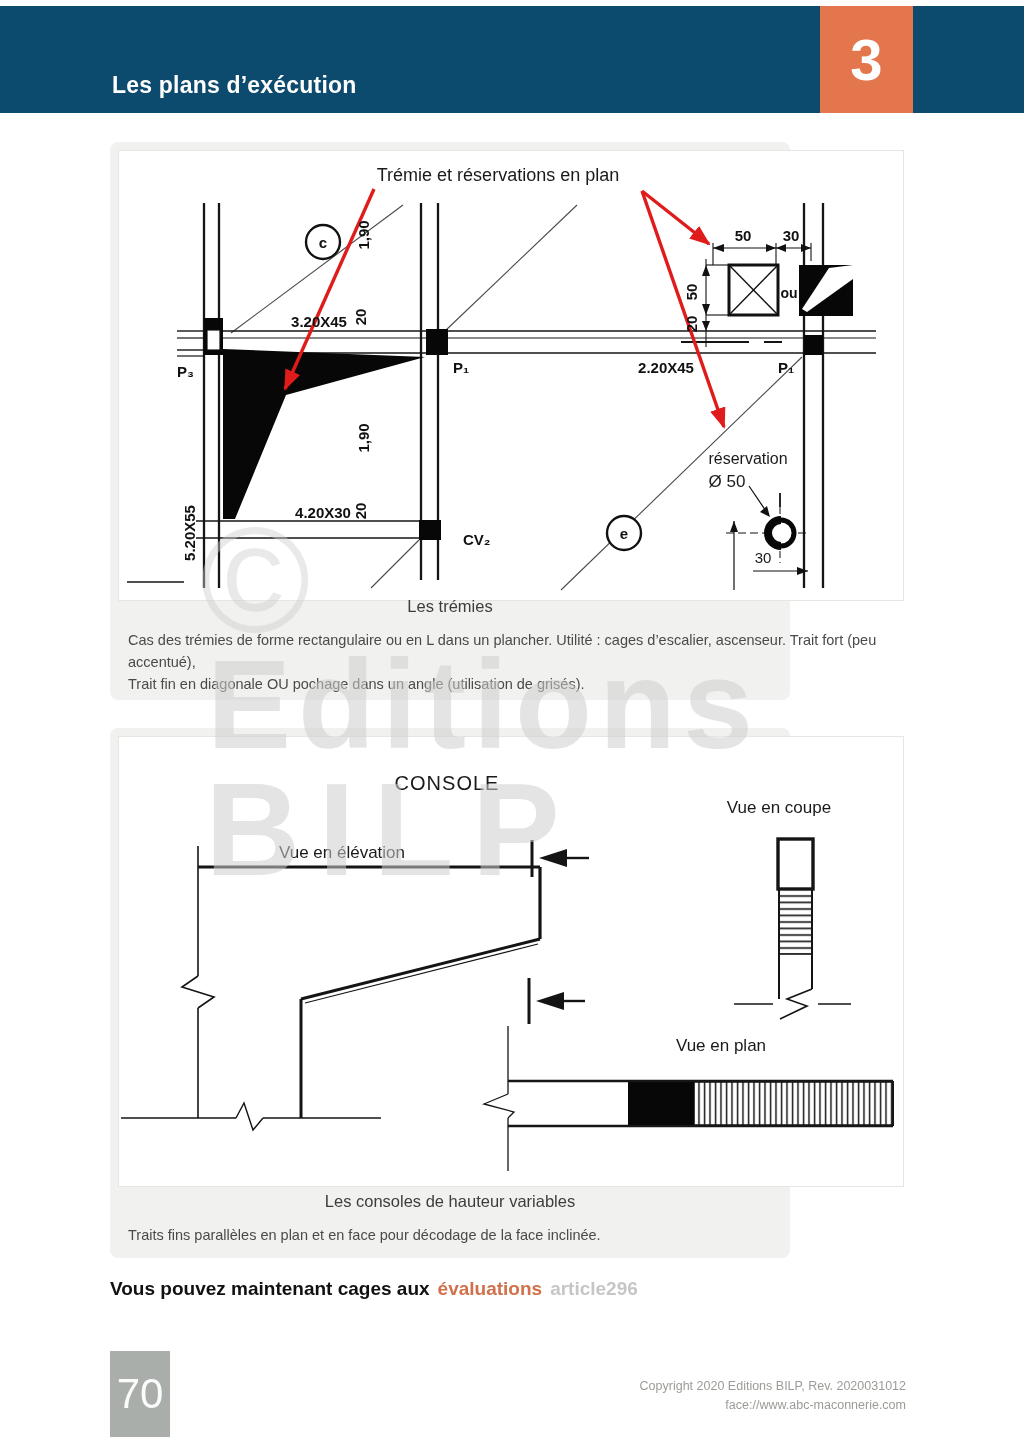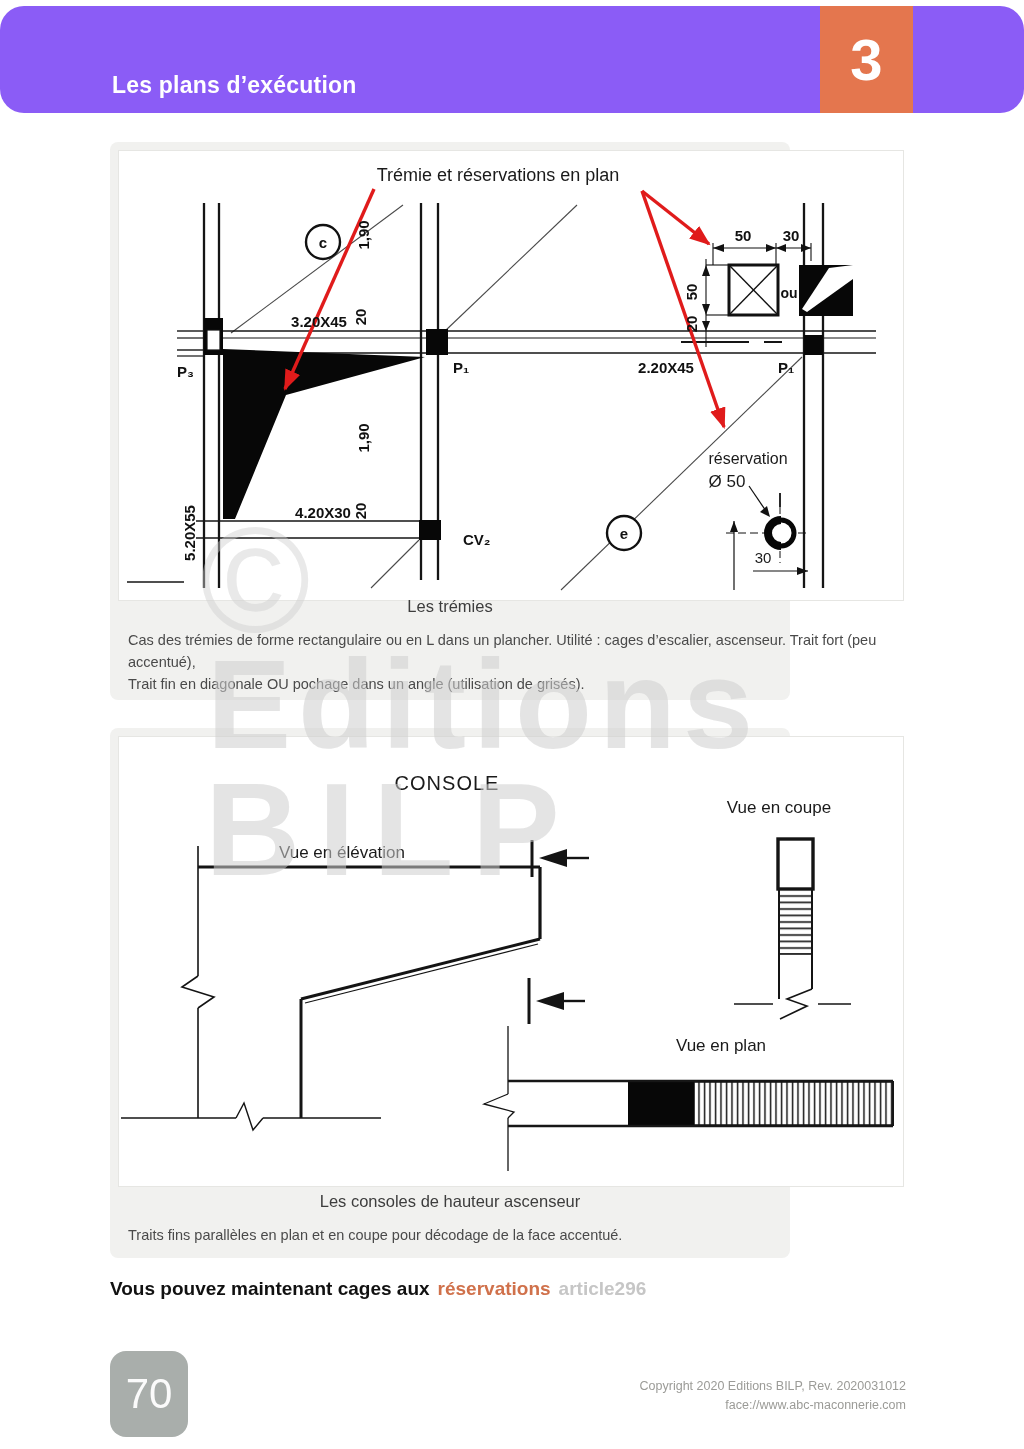--- a/index.html
+++ b/index.html
@@ -1,20 +1,20 @@
 <!DOCTYPE html>
 <html><head>
 <meta charset="utf-8">
 <style>
   html,body{margin:0;padding:0;background:#ffffff;}
   .page{position:relative;width:1024px;height:1449px;background:#ffffff;overflow:hidden;
         font-family:"Liberation Sans","DejaVu Sans",sans-serif;}
 
   
-  .header-band{position:absolute;left:0;top:6px;width:1024px;height:107px;background:#8b5cf6;border-radius:24px;}
+  .header-band{position:absolute;left:0;top:6px;width:1024px;height:107px;background:#0c4a6e;}
   .header-title{position:absolute;left:112px;top:66px;color:#ffffff;font-size:23px;font-weight:bold;letter-spacing:.2px;}
   .chapter-box{position:absolute;left:820px;top:6px;width:93px;height:107px;background:#e4764e;
                display:flex;align-items:center;justify-content:center;}
   .chapter-num{color:#ffffff;font-size:58px;font-weight:bold;}
 
   
   .panel{position:absolute;left:110px;width:680px;background:#f1f1ef;border-radius:8px;}
   .panel1{top:142px;height:558px;}
   .panel2{top:728px;height:530px;}
   .panel-inner{position:absolute;left:8px;top:8px;width:784px;height:449px;background:#ffffff;border:1px solid #e6e6e3;}
@@ -32,22 +32,22 @@
   .wm-c{left:200px;top:505px;font-size:150px;font-weight:normal;opacity:.45;}
   .wm-editions{left:207px;top:642px;font-size:126px;letter-spacing:7px;}
   .wm-bilp{left:205px;top:764px;font-size:132px;letter-spacing:18px;}
 
   
   .cta{position:absolute;left:110px;top:1278px;font-size:19px;font-weight:bold;color:#111111;}
   .cta-link{color:#d0714b;margin-left:8px;}
   .cta-suffix{color:#c6c6c6;margin-left:8px;}
 
   
-  .page-num-box{position:absolute;left:110px;top:1351px;width:78px;height:86px;background:#a9aeab;
-                display:flex;align-items:center;justify-content:center;border-radius:16px;}
+  .page-num-box{position:absolute;left:110px;top:1351px;width:60px;height:86px;background:#a9aeab;
+                display:flex;align-items:center;justify-content:center;}
   .page-num{color:#fbfbfb;font-size:42px;}
   .copyright{position:absolute;right:118px;top:1377px;text-align:right;font-size:12.5px;color:#9b9b97;line-height:19px;margin-left:32px;}
 
   svg text{font-family:"Liberation Sans","DejaVu Sans",sans-serif;}
   .dwg-label{font-weight:bold;fill:#111111;}
   .dwg-anno{fill:#1a1a1a;}
 </style>
 </head>
 <body>
 
@@ -248,32 +248,32 @@
           <line x1="615" y1="267" x2="654" y2="267" stroke="#141414" stroke-width="1.4"></line>
           <line x1="699" y1="267" x2="732" y2="267" stroke="#141414" stroke-width="1.4"></line>
         </g>
 
         <text x="328" y="53" text-anchor="middle" font-size="20" class="dwg-anno" letter-spacing="1">CONSOLE</text>
         <text x="660" y="76" text-anchor="middle" font-size="17" class="dwg-anno">Vue en coupe</text>
         <text x="223" y="121" text-anchor="middle" font-size="17" class="dwg-anno">Vue en élévation</text>
         <text x="602" y="314" text-anchor="middle" font-size="17" class="dwg-anno">Vue en plan</text>
       </svg>
     </div>
-    <div class="caption-title">Les consoles de hauteur ascenseur</div>
+    <div class="caption-title">Les consoles de hauteur variables</div>
     <div class="caption-body">
-      <div>Traits fins parallèles en plan et en coupe pour décodage de la face accentué.</div>
+      <div>Traits fins parallèles en plan et en face pour décodage de la face inclinée.</div>
     </div>
   </div>
 
   <div class="wm wm-c">©</div>
   <div class="wm wm-bilp">BILP</div>
   <div class="wm wm-editions">Editions</div>
 
   <div class="cta">
-    <span>Vous pouvez maintenant cages aux</span><span class="cta-link">réservations</span><span class="cta-suffix">article296</span>
+    <span>Vous pouvez maintenant cages aux</span><span class="cta-link">évaluations</span><span class="cta-suffix">article296</span>
   </div>
 
   <div class="page-num-box">
     <span class="page-num">70</span>
   </div>
   <div class="copyright">
     <div>Copyright 2020 Editions BILP, Rev. 2020031012</div>
     <div>face://www.abc-maconnerie.com</div>
   </div>
 

